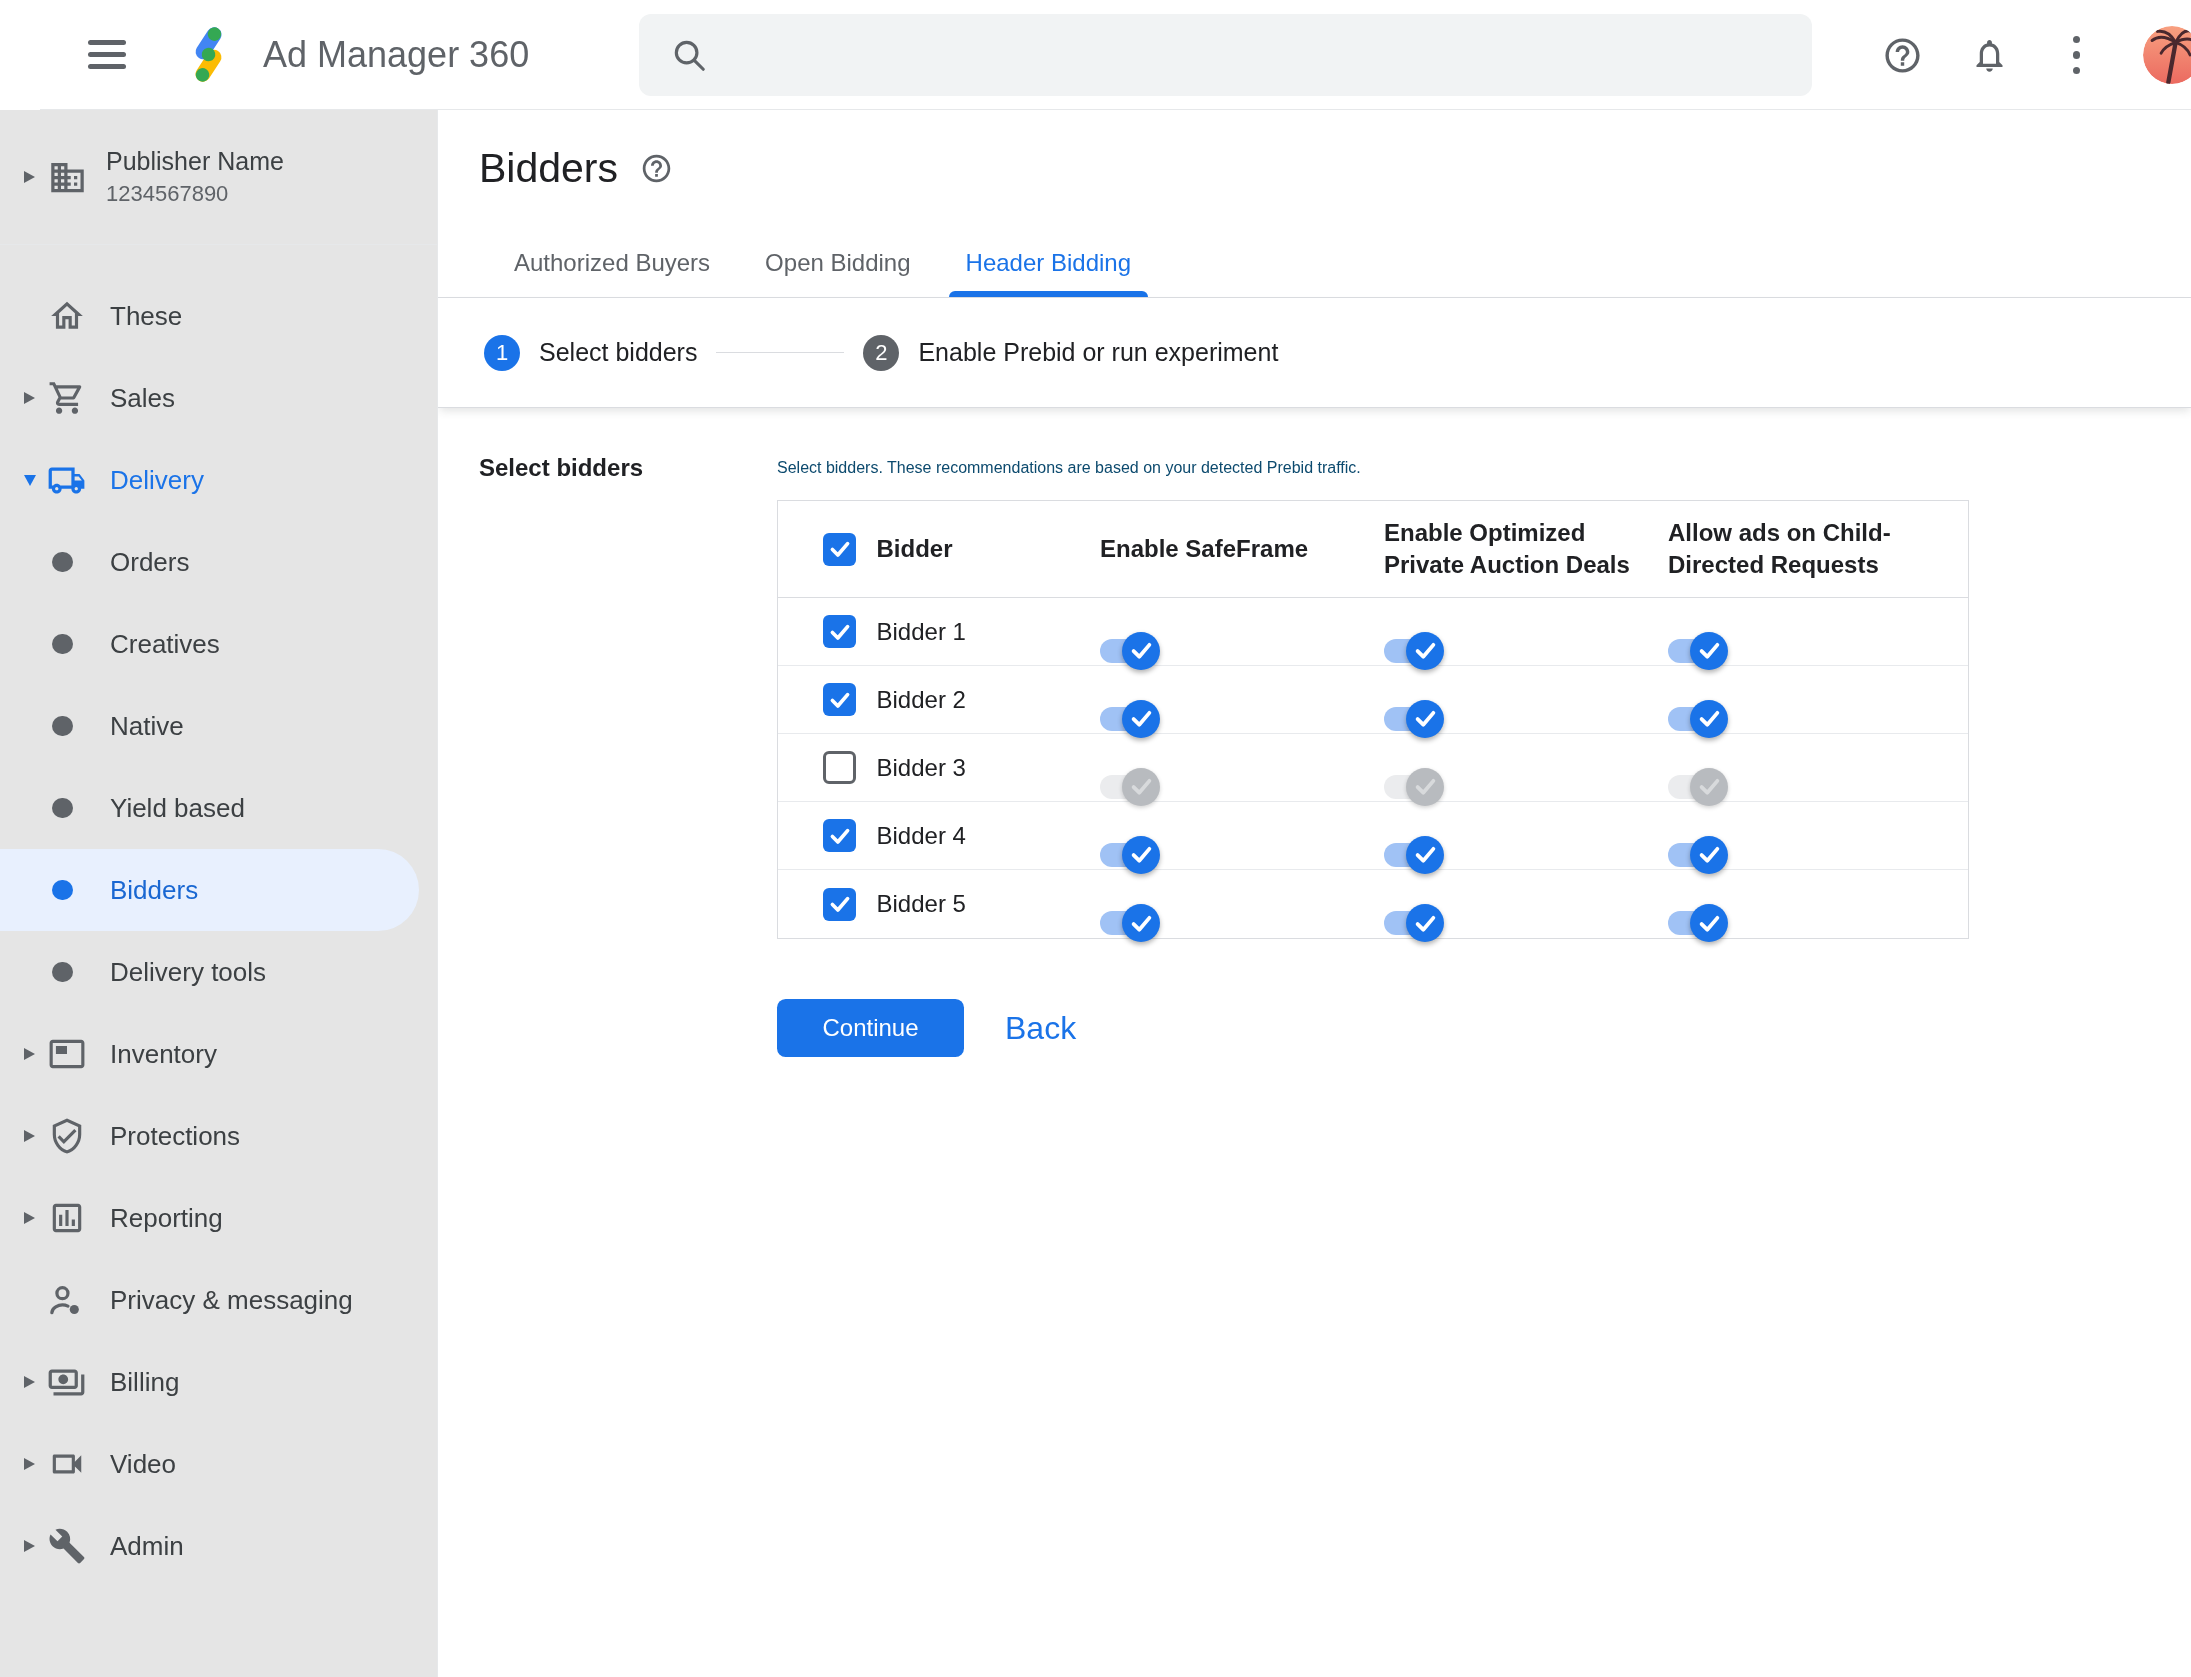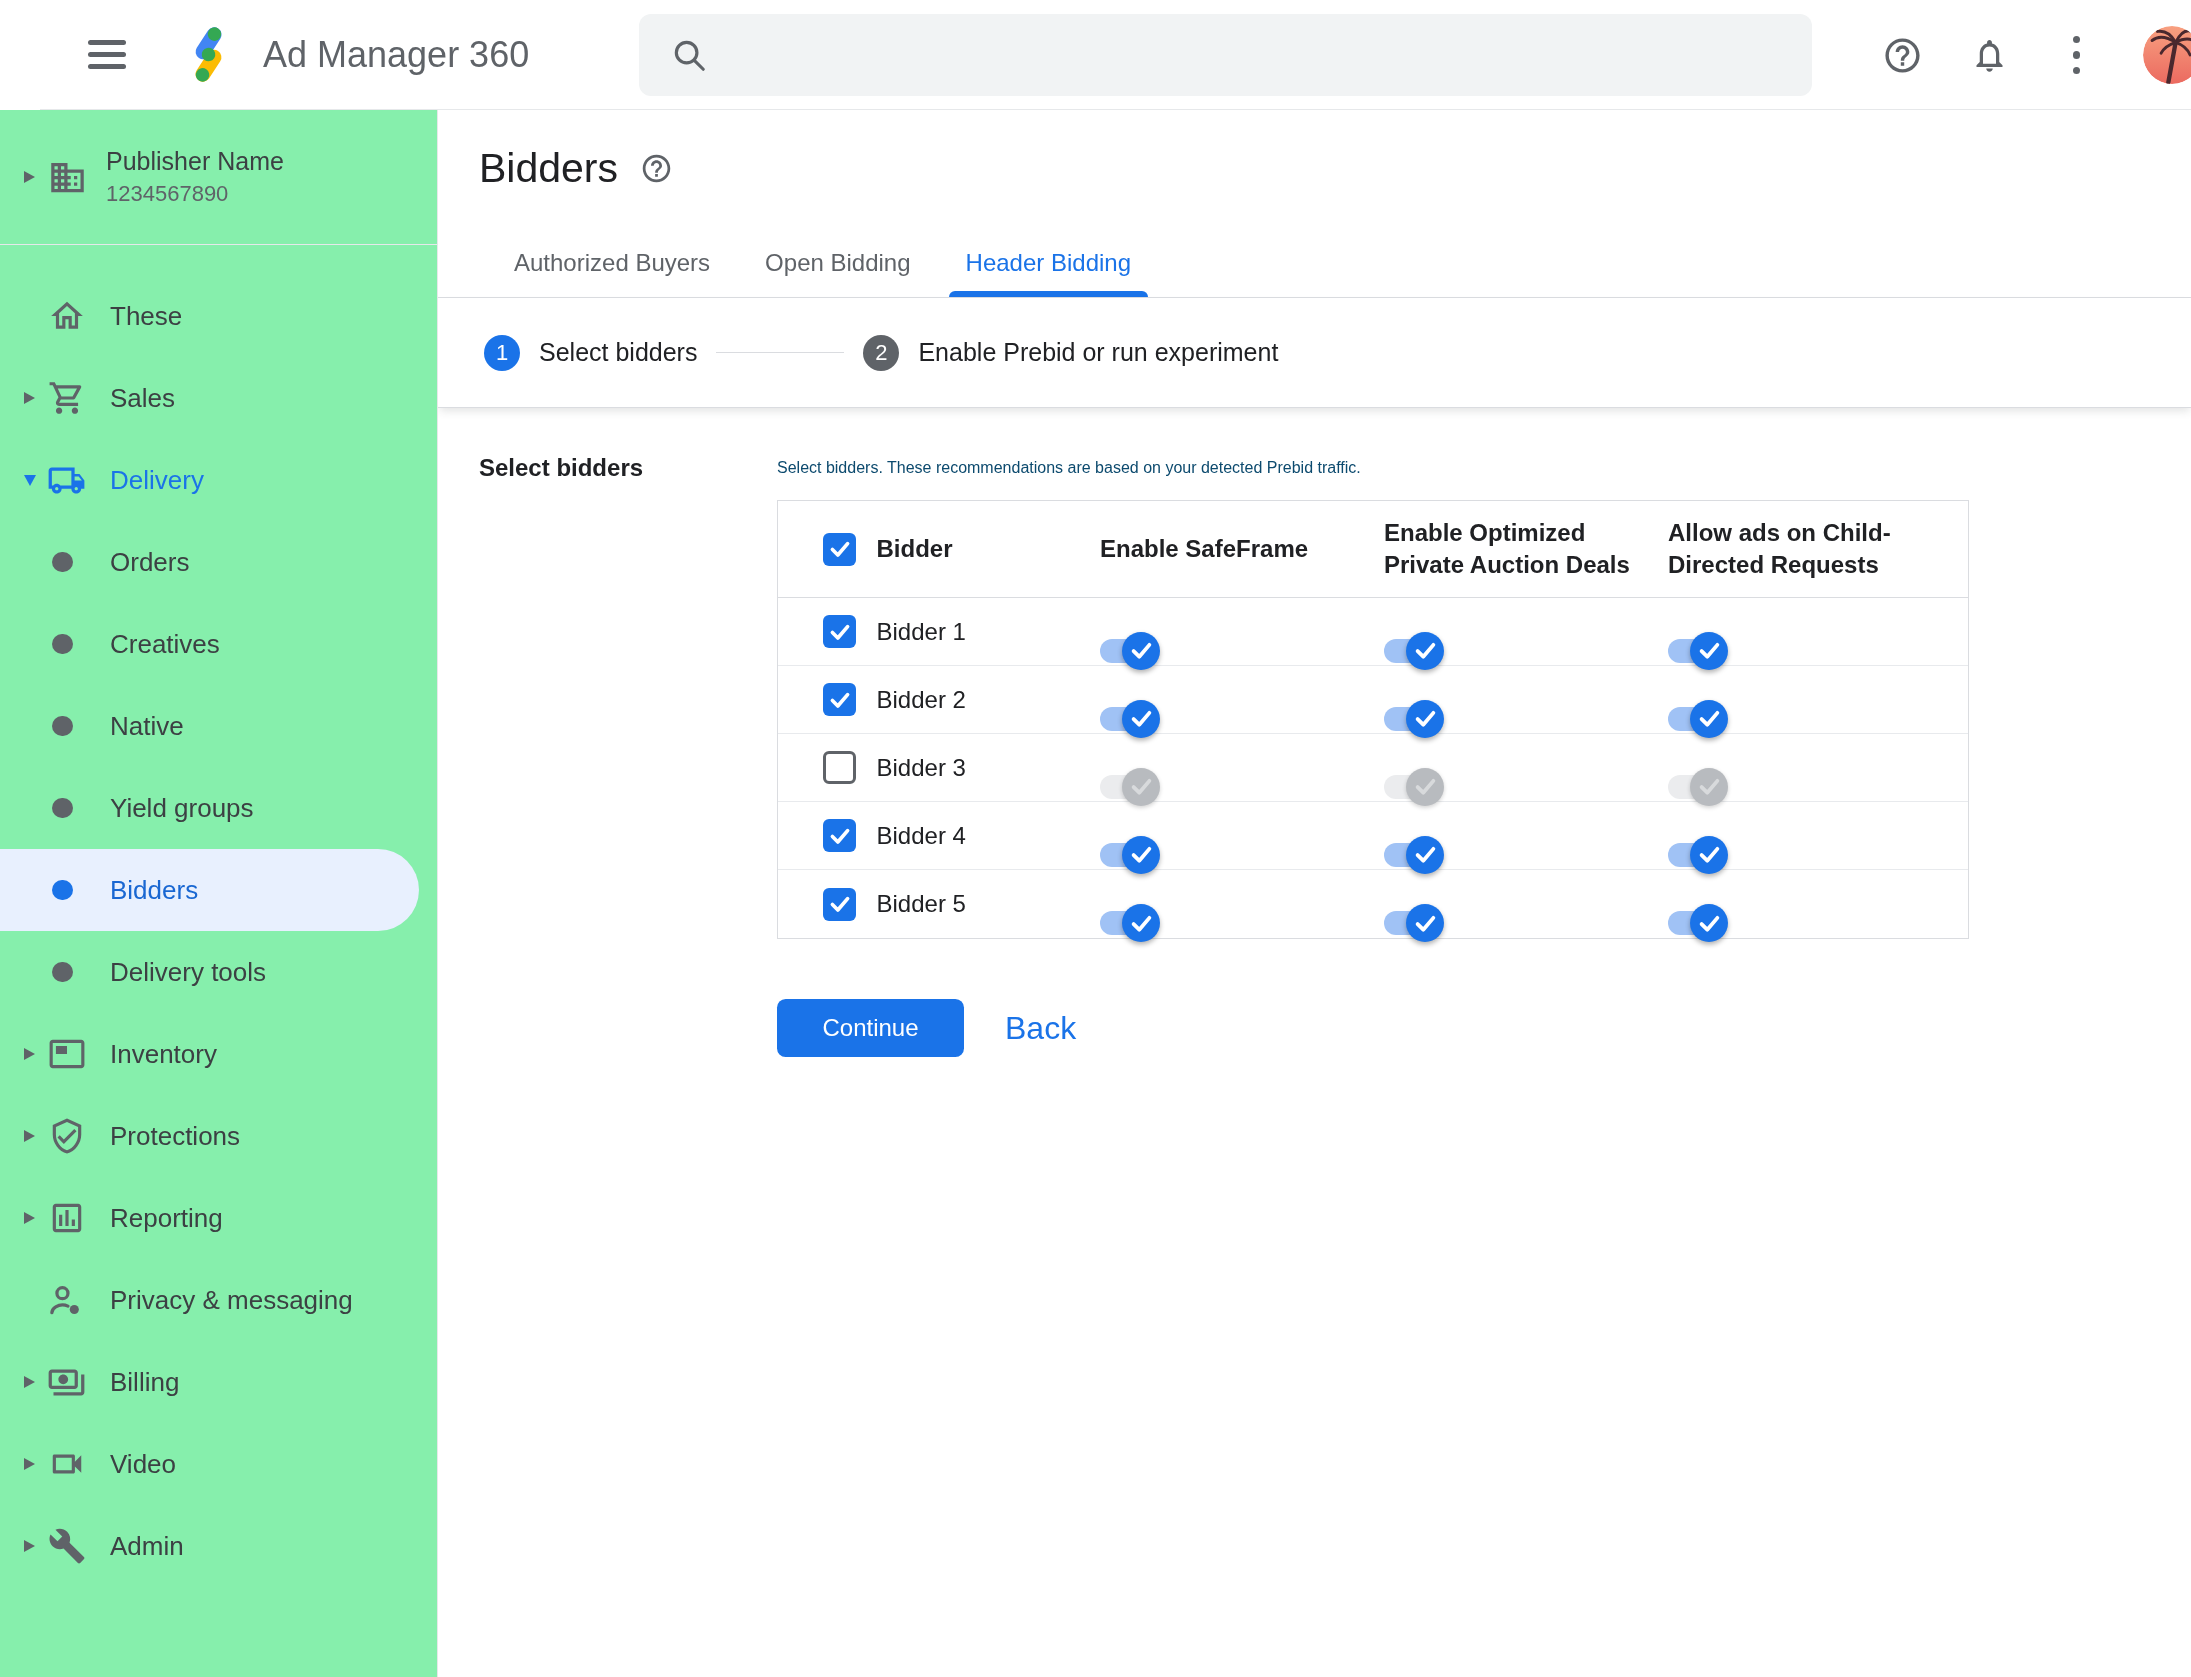--- a/index.html
+++ b/index.html
@@ -26,21 +26,21 @@
   }
   .tb-right { position:absolute; right:31px; top:0; height:110px; display:flex; align-items:center; gap:46px; }
   .tb-icon { width:41px; height:41px; display:flex; align-items:center; justify-content:center; background:none; border:none; padding:0; cursor:pointer;}
   .dots { display:flex; flex-direction:column; gap:7.7px; align-items:center;}
   .dots i { width:7.7px; height:7.7px; background:#5f6368; border-radius:50%; }
   .avatar { width:58px; height:58px; border-radius:50%; overflow:hidden; border:none; padding:0; cursor:pointer; background:none;}
 
   
   .sidebar {
     position:absolute; top:110px; left:0; bottom:0; width:438px;
-    background:#86efac; border-right:1.7px solid #e6e8ea; z-index:20;
+    background:#e5e5e5; border-right:1.7px solid #e6e8ea; z-index:20;
   }
   .publisher { height:135px; border-bottom:1.7px solid #e6e8ea; display:flex; align-items:center; position:relative; cursor:pointer;}
   .caret-r { width:0; height:0; border-left:11px solid #5f6368; border-top:6.8px solid transparent; border-bottom:6.8px solid transparent; }
   .caret-d { width:0; height:0; border-top:11px solid #1a73e8; border-left:6.8px solid transparent; border-right:6.8px solid transparent; }
   .pub-caret { position:absolute; left:24px; }
   .pub-icon { position:absolute; left:48px; width:39px; height:39px;}
   .pub-text { margin-left:106px; }
   .pub-name { font-size:25px; color:#3c4043; font-weight:500;}
   .pub-id { font-size:22px; color:#5f6368; margin-top:5.1px;}
 
@@ -222,21 +222,21 @@
       <div class="nav-item sub">
         <span class="bullet"></span>
         <span class="nav-label">Creatives</span>
       </div>
       <div class="nav-item sub">
         <span class="bullet"></span>
         <span class="nav-label">Native</span>
       </div>
       <div class="nav-item sub">
         <span class="bullet"></span>
-        <span class="nav-label">Yield groups</span>
+        <span class="nav-label">Yield based</span>
       </div>
       <div class="nav-item sub selected">
         <span class="bullet"></span>
         <span class="nav-label">Bidders</span>
       </div>
       <div class="nav-item sub">
         <span class="bullet"></span>
         <span class="nav-label">Delivery tools</span>
       </div>
       <div class="nav-item">

